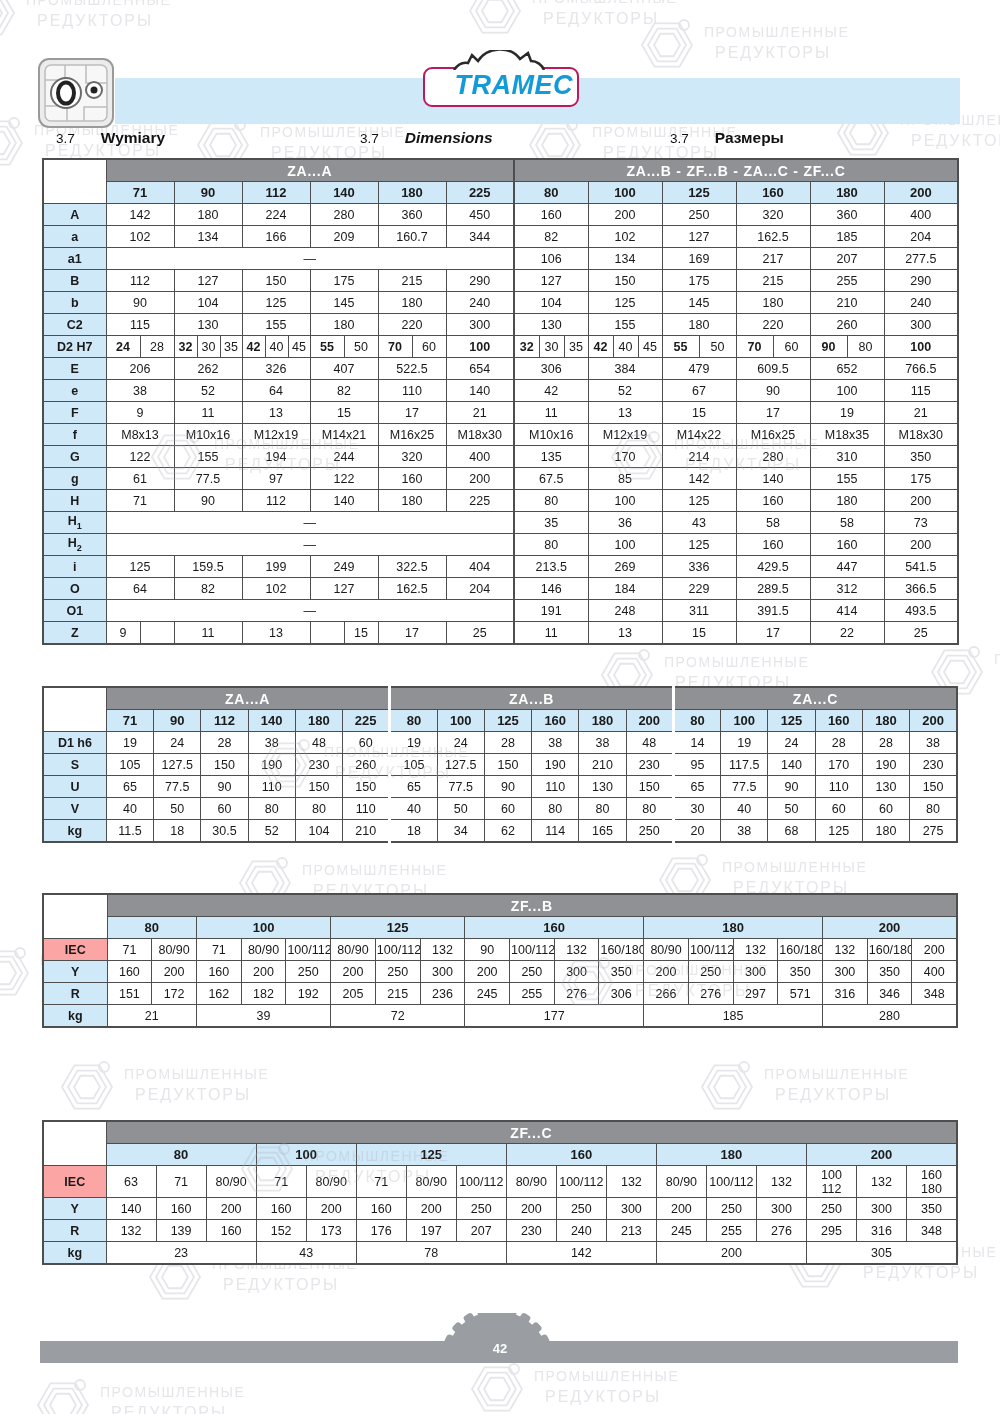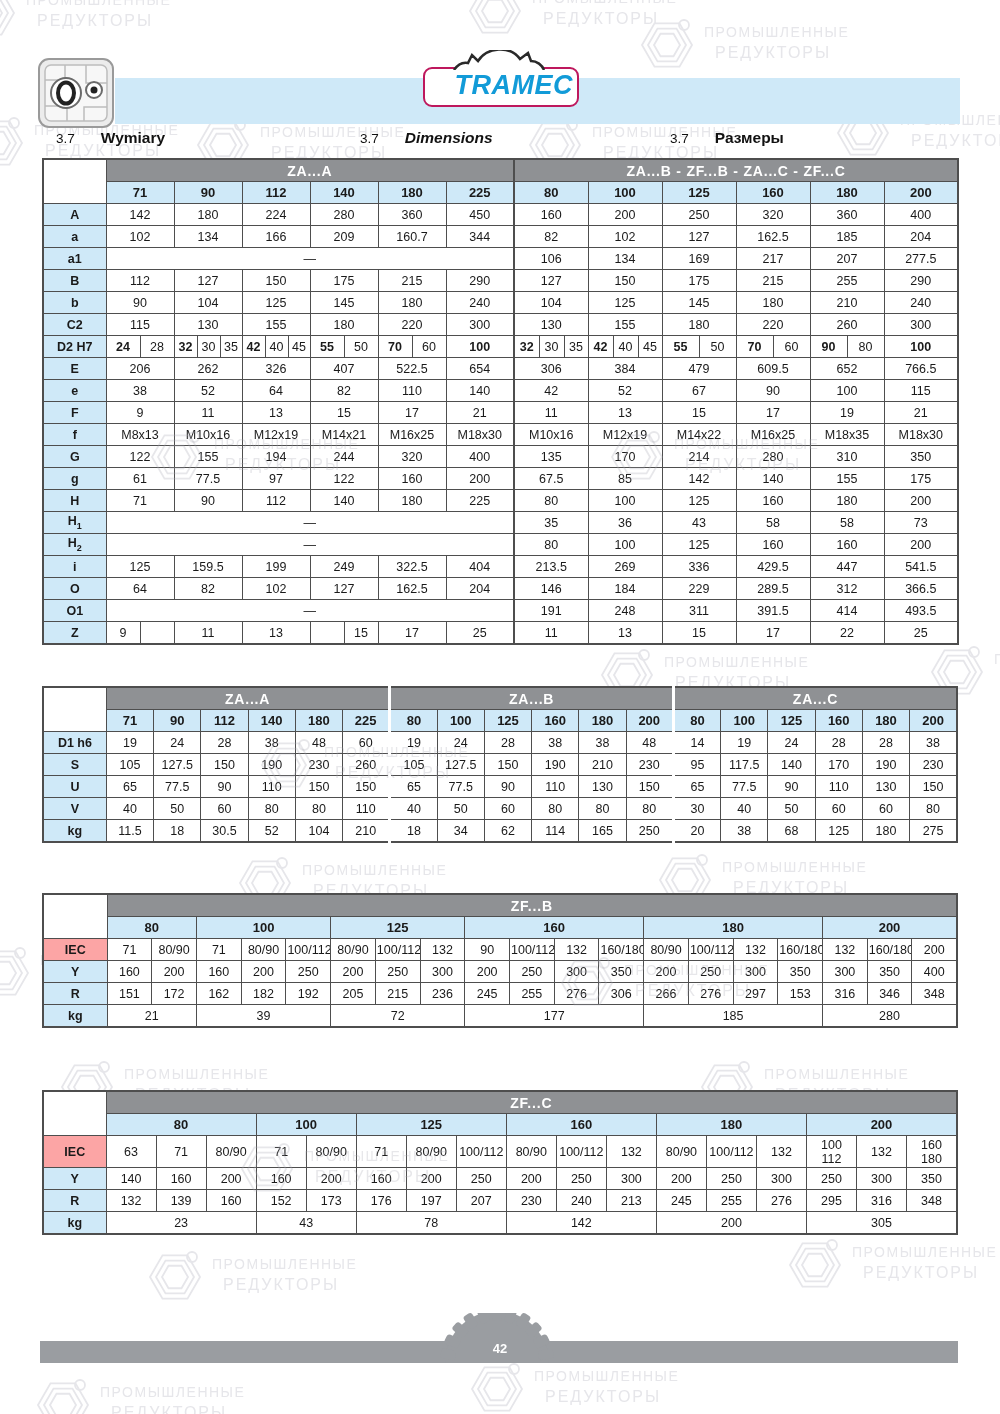--- a/index.html
+++ b/index.html
@@ -1003,37 +1003,37 @@
           <td>205</td>
           <td>215</td>
           <td>236</td>
           <td>245</td>
           <td>255</td>
           <td>276</td>
           <td>306</td>
           <td>266</td>
           <td>276</td>
           <td>297</td>
-          <td>153</td>
+          <td>571</td>
           <td>316</td>
           <td>346</td>
           <td>348</td>
         </tr>
         <tr style="height: 21px;">
           <td class="lab">kg</td>
           <td colspan="2">21</td>
           <td colspan="3">39</td>
           <td colspan="3">72</td>
           <td colspan="4">177</td>
           <td colspan="4">185</td>
           <td colspan="3">280</td>
         </tr>
       </tbody>
     </table>
-  <table id="t4" class="t" style="top:1090px">
+  <table id="t4" class="t" style="top:1120px">
       <colgroup>
         <col style="width: 63px;">
         <col style="width: 50px;">
         <col style="width: 50px;">
         <col style="width: 50px;">
         <col style="width: 50px;">
         <col style="width: 50px;">
         <col style="width: 50px;">
         <col style="width: 50px;">
         <col style="width: 50px;">

